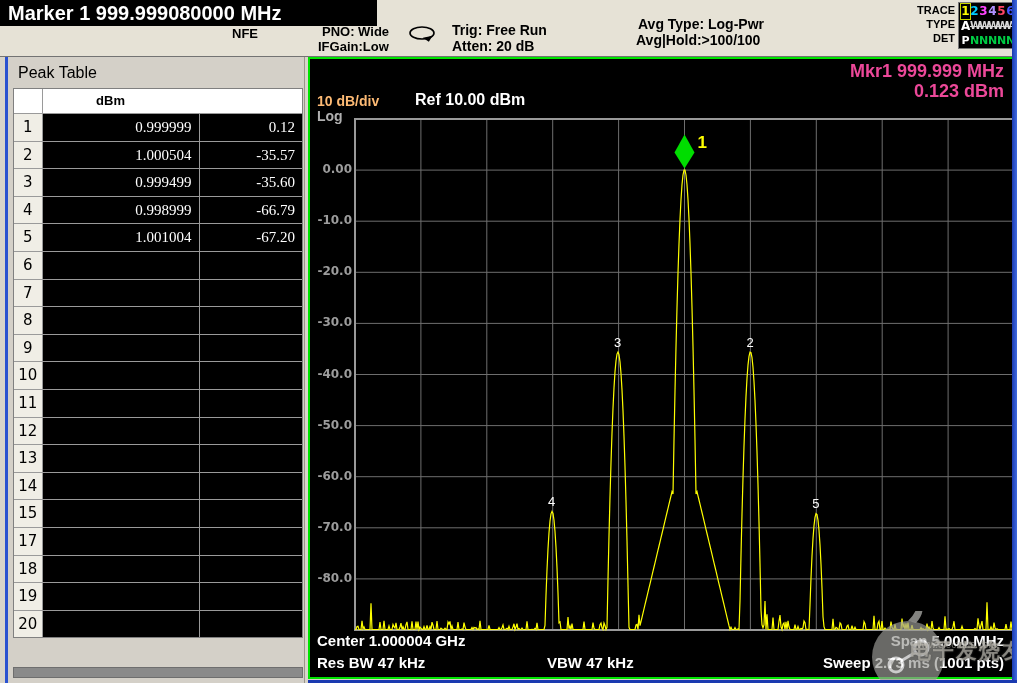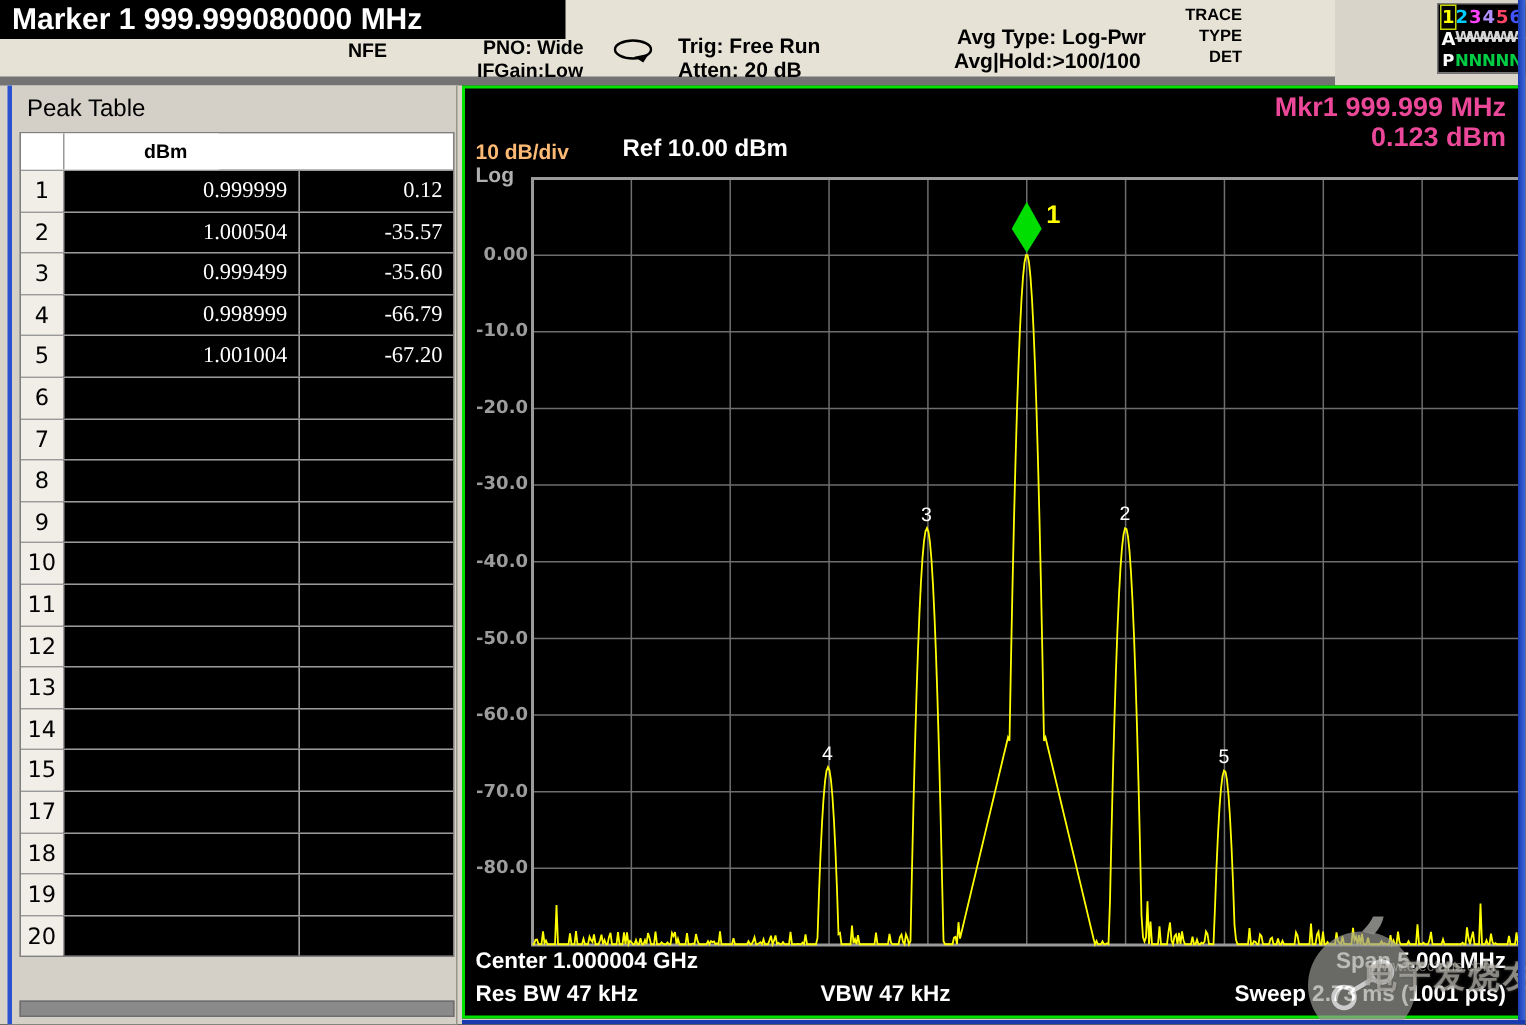--- a/index.html
+++ b/index.html
@@ -1,20 +1,20 @@
 <!DOCTYPE html>
 <html><head>
 <meta charset="utf-8">
 <style>
   * { margin:0; padding:0; box-sizing:border-box; }
   html,body { width:1017px; height:683px; overflow:hidden; }
   body { position:relative; background:#d8d4ca; font-family:"Liberation Sans", sans-serif; }
   .abs { position:absolute; }
   
-  #topbar { left:0; top:0; width:890px; height:57px; background:#e6e2d6; border-bottom:6px solid #737373; }
+  #topbar { left:0; top:0; width:1017px; height:57px; background:#e6e2d6; border-bottom:1px solid #737373; }
   #marker-box { left:0; top:0; width:377px; height:26px; background:#000; color:#fff; font-weight:bold; font-size:20px; line-height:26px; padding-left:8px; white-space:nowrap; }
   .tb-txt { color:#000; font-weight:bold; font-size:13px; white-space:nowrap; }
   .tb-big { font-size:14px; }
   
   #trace-labels { right:62px; top:3px; text-align:right; color:#000; font-weight:bold; font-size:11px; line-height:14px; }
   #trace-box { left:958px; top:2px; width:59px; height:47px; background:#000; border:1px solid #777; padding:1px 0 0 2px; }
   .tr-row { display:flex; height:15px; }
   .tr-cell { width:9px; text-align:center; font-size:12px; font-weight:bold; line-height:14px; font-family:"DejaVu Sans", sans-serif; }
   .tr-sel { outline:1px solid #c8d400; }
   .tr-type { color:#d8d8d8; font-size:10px; text-decoration:line-through; }

